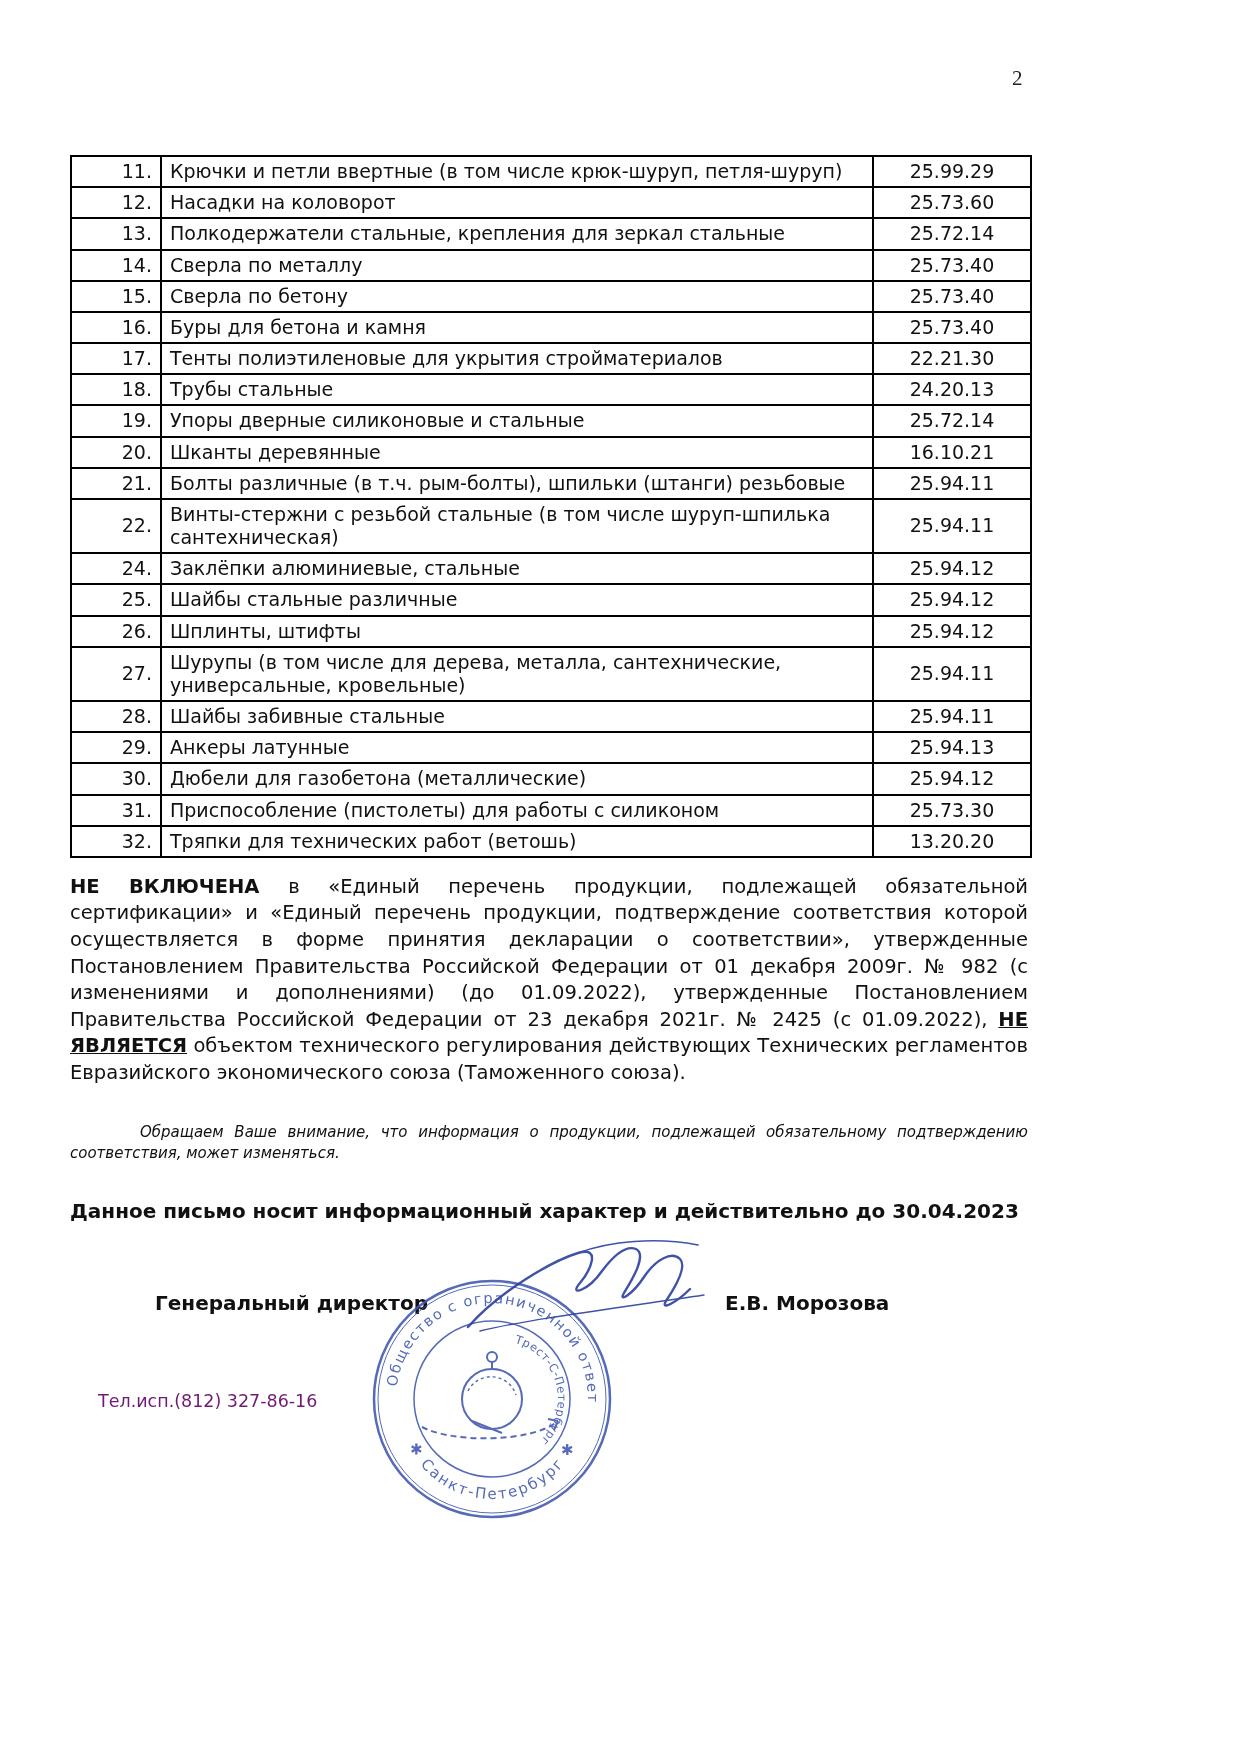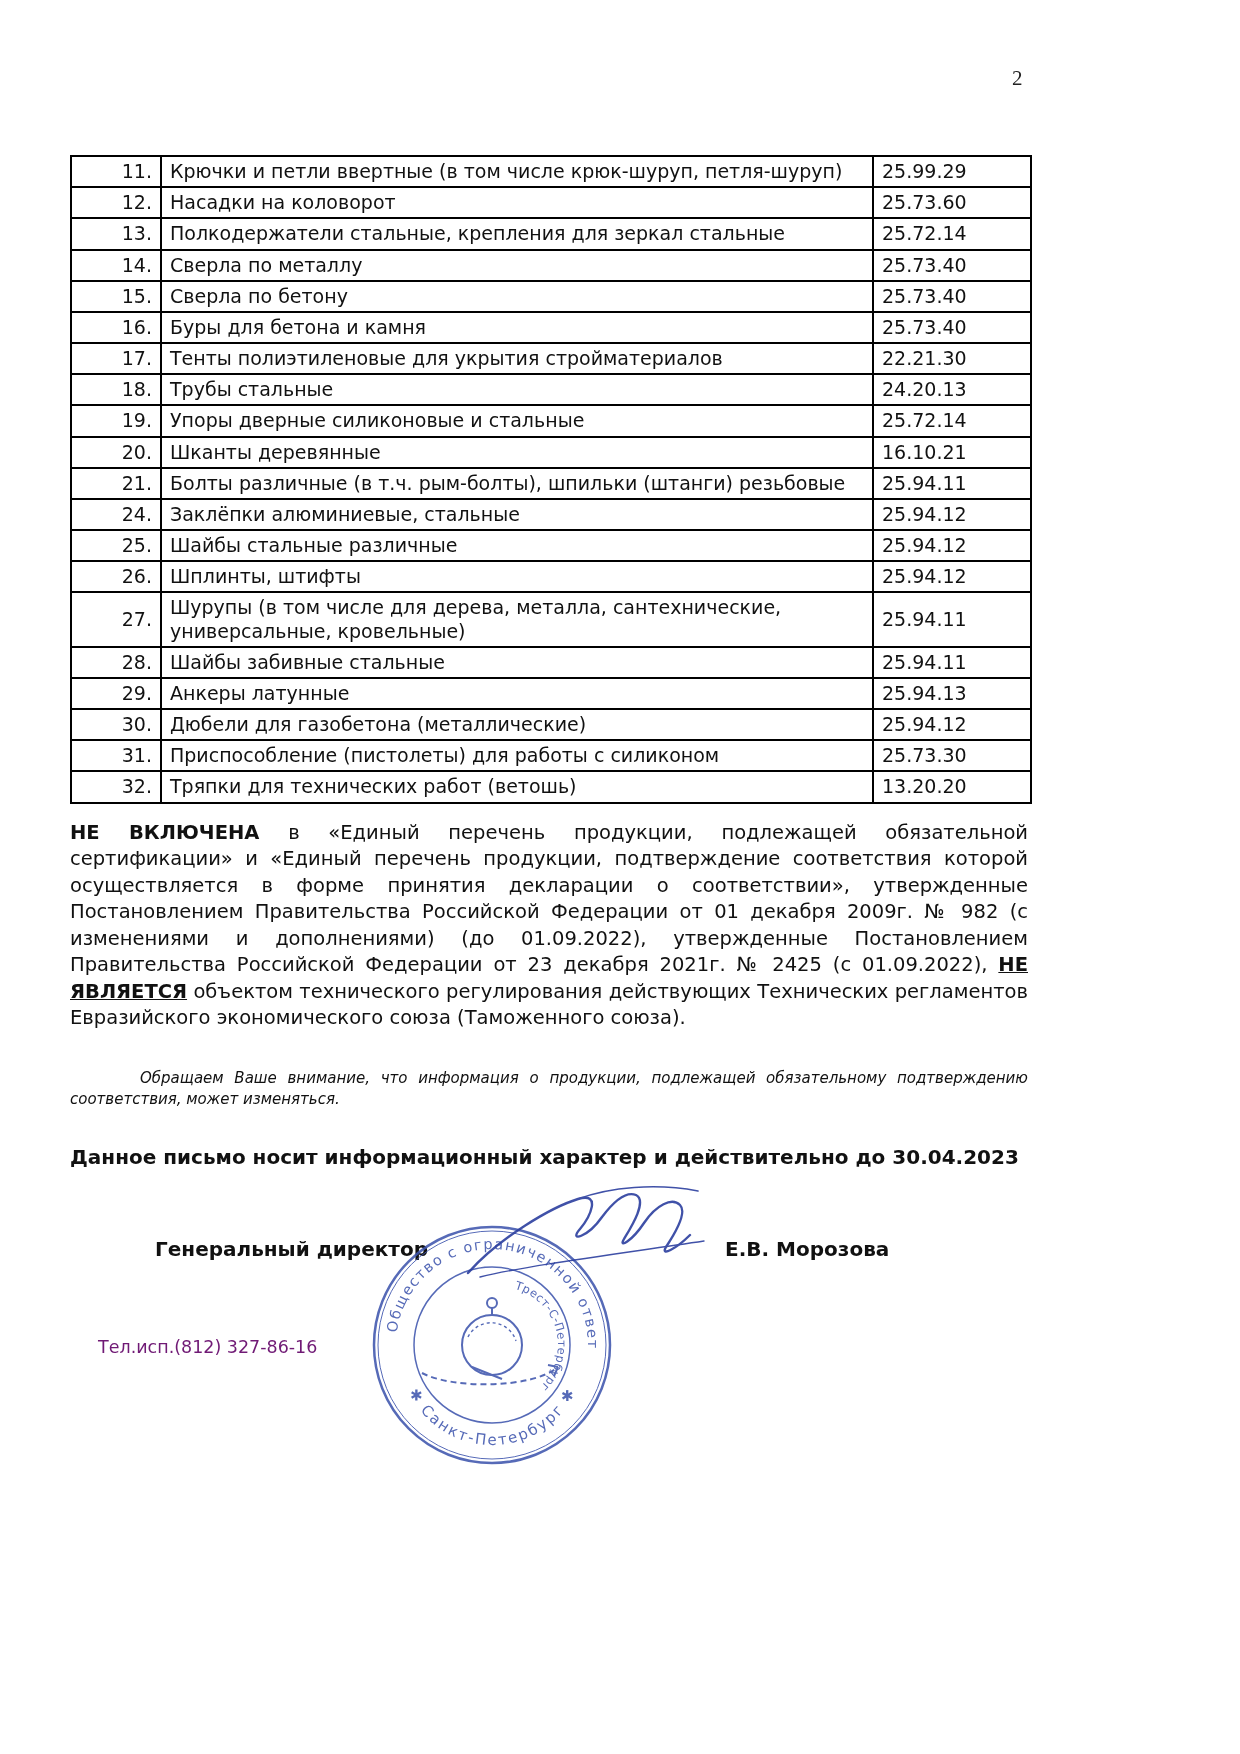--- a/index.html
+++ b/index.html
@@ -24,21 +24,21 @@
     font-size:19px;line-height:1.22;
     table-layout:fixed;
   }
   table.products td{
     border:2px solid #000;
     padding:3px 8px;
     vertical-align:middle;
   }
   td.col-num{width:72px;text-align:right;padding-right:10px;}
   td.col-name{width:694px;text-align:left;}
-  td.col-code{width:140px;}
+  td.col-code{width:140px;text-align:center;}
   .paras{margin-top:16px;font-size:19.5px;line-height:1.36;}
   .p-main{ text-align:justify; margin:0 0 0 0;}
   .b{font-weight:bold;}
   .bu{font-weight:bold;text-decoration:underline;}
   .p-note{
     margin-top:36px;
     font-style:italic;
     text-align:justify;
     text-indent:70px;
     font-size:15px;line-height:1.4;
@@ -133,20 +133,25 @@
             <td class="col-code">25.72.14</td>
           </tr>
           <tr>
             <td class="col-num">20.</td>
             <td class="col-name">Шканты деревянные</td>
             <td class="col-code">16.10.21</td>
           </tr>
           <tr>
             <td class="col-num">21.</td>
             <td class="col-name">Болты различные (в т.ч. рым-болты), шпильки (штанги) резьбовые</td>
+            <td class="col-code">25.94.11</td>
+          </tr>
+          <tr>
+            <td class="col-num">22.</td>
+            <td class="col-name">Винты-стержни с резьбой стальные (в том числе шуруп-шпилька сантехническая)</td>
             <td class="col-code">25.94.11</td>
           </tr>
           <tr>
             <td class="col-num">24.</td>
             <td class="col-name">Заклёпки алюминиевые, стальные</td>
             <td class="col-code">25.94.12</td>
           </tr>
           <tr>
             <td class="col-num">25.</td>
             <td class="col-name">Шайбы стальные различные</td>

